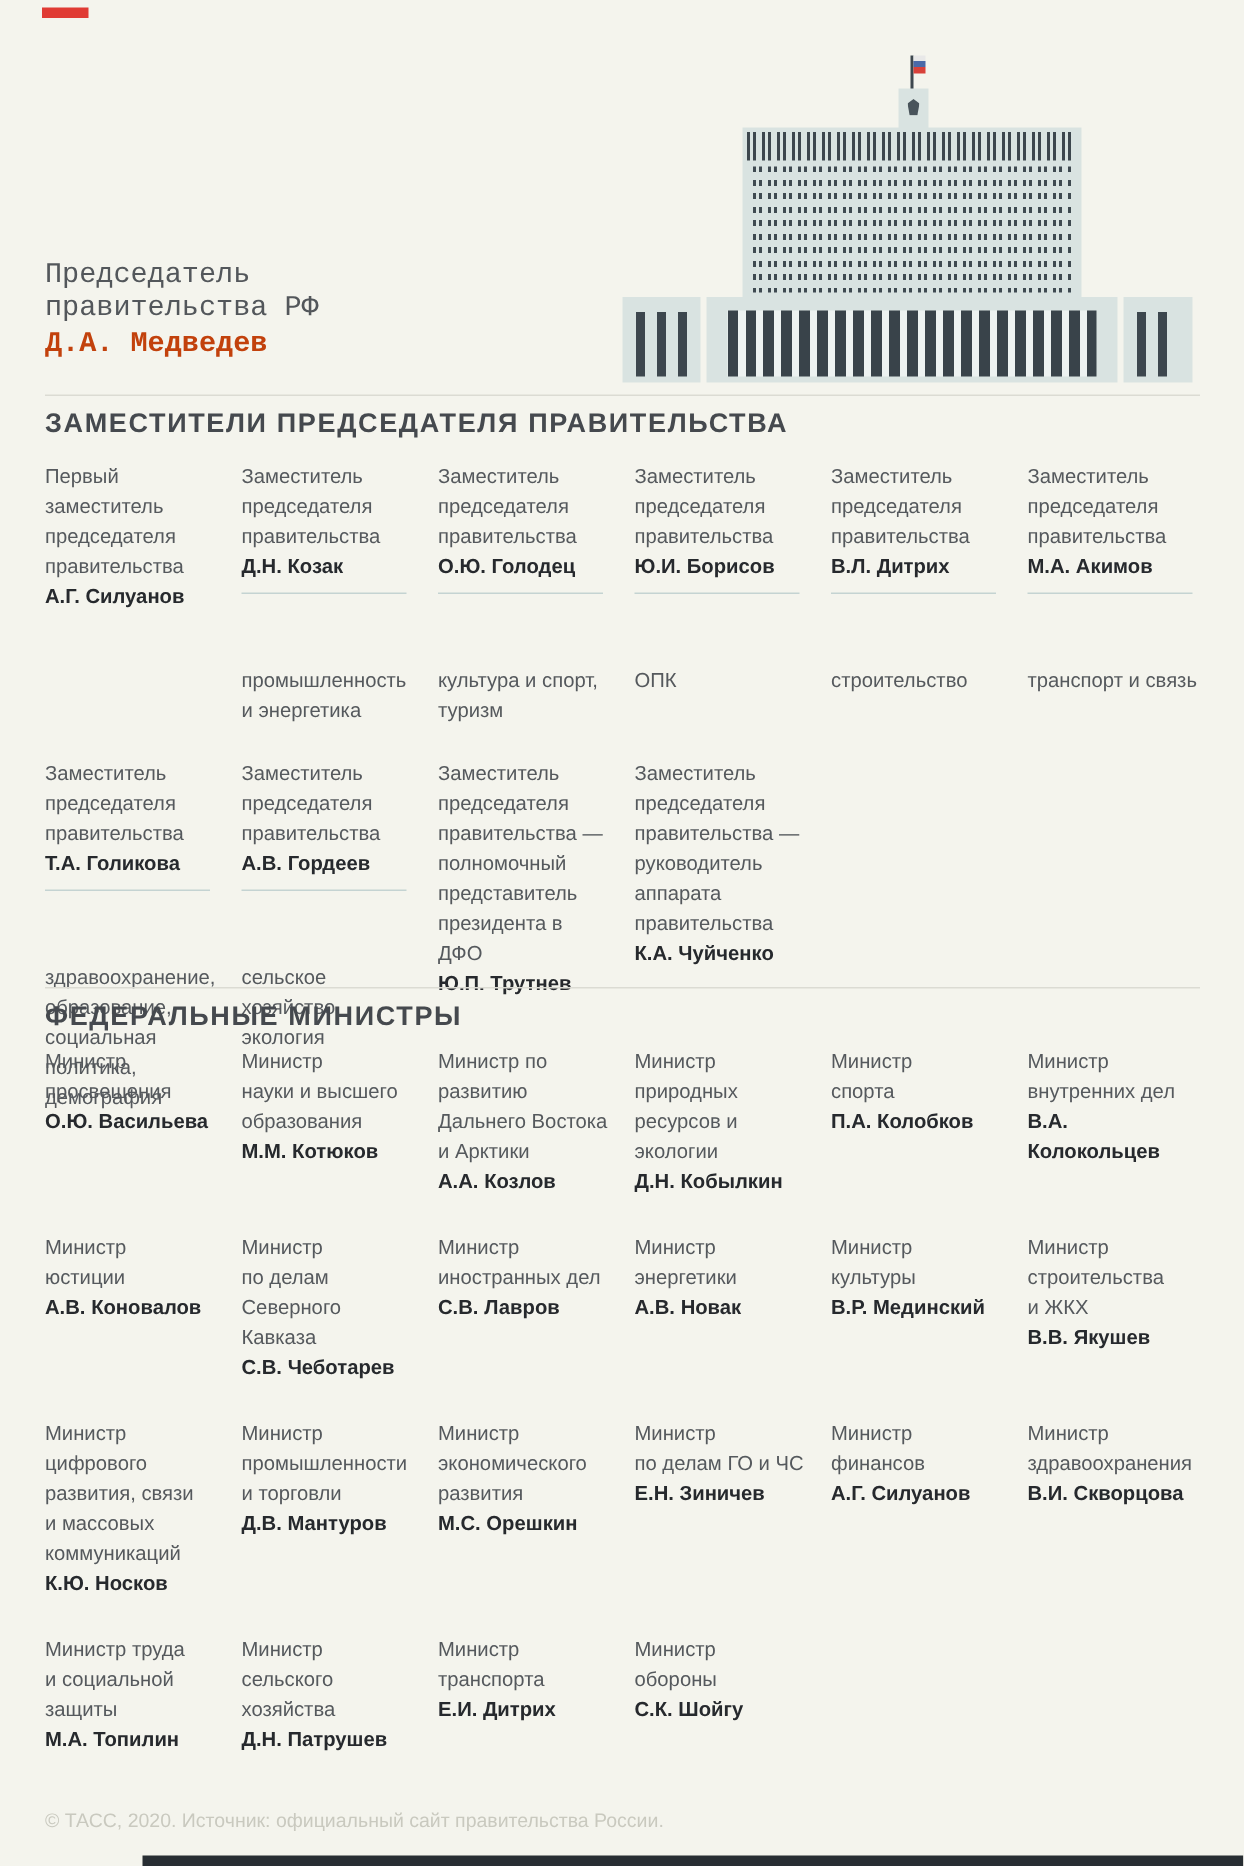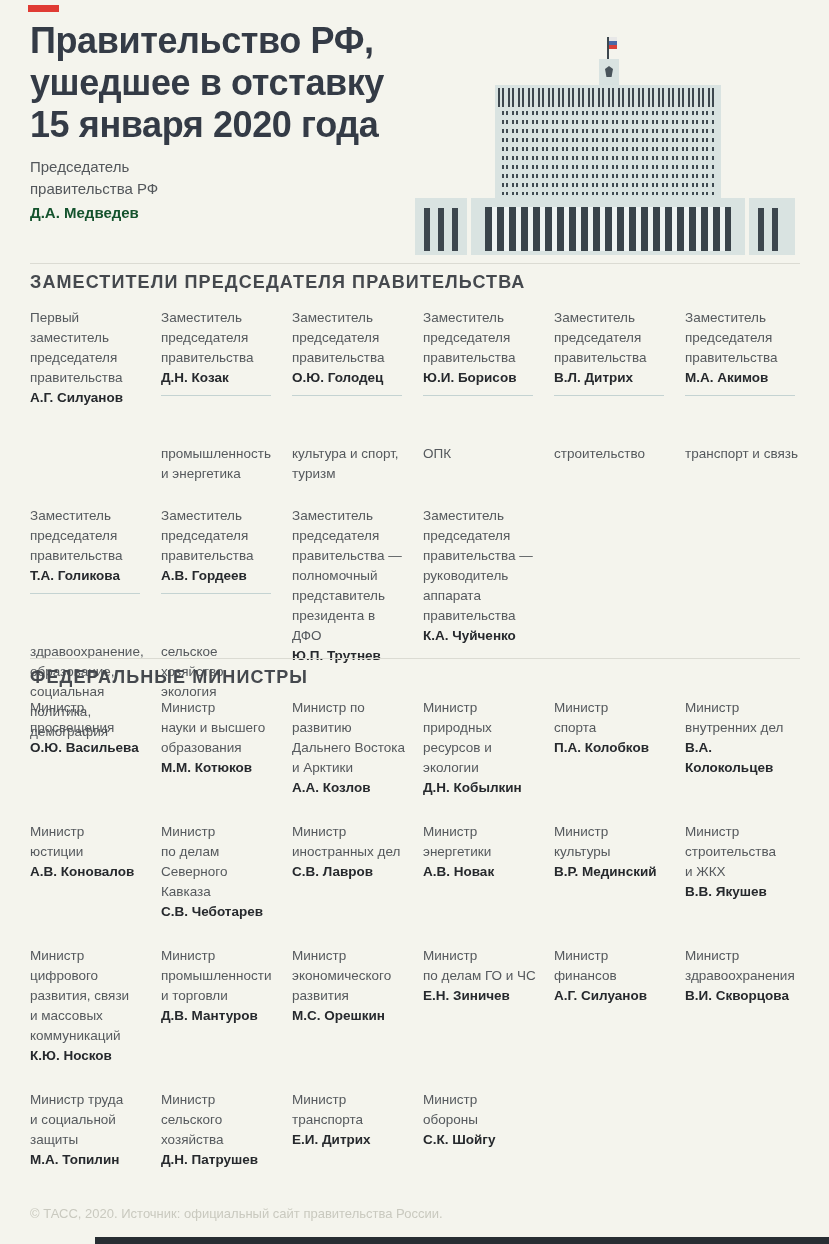--- a/index.html
+++ b/index.html
@@ -12,23 +12,23 @@
   .page{position:relative;width:829px;height:1244px;overflow:hidden;background:#f4f4ed;}
 
   .red-dash{position:absolute;left:28px;top:5px;width:31px;height:7px;background:#e03b34;}
 
   .title{
     position:absolute;left:30px;top:20px;margin:0;
     font-size:36px;line-height:42px;font-weight:bold;color:#343b46;
     white-space:pre-line;letter-spacing:-0.4px;
   }
 
-  .pm{position:absolute;left:30px;top:156px;font-size:15px;line-height:22px;color:#53575b;}
+  .pm{position:absolute;left:30px;top:172px;font-size:19px;line-height:22px;color:#53575b;font-family:Liberation Mono, monospace;}
   .pm-role{white-space:pre-line;}
-  .pm-name{font-weight:bold;color:#14532d;margin-top:2px;}
+  .pm-name{font-weight:bold;color:#c2410c;margin-top:2px;}
 
   
   .building{position:absolute;left:415px;top:28px;width:380px;height:227px;}
   .flagpole{position:absolute;left:192px;top:9px;width:2px;height:24px;background:#3d474e;}
   .flag{
     position:absolute;left:194px;top:9px;width:8px;height:12px;
     background:linear-gradient(180deg,#e8e8e8 0 33%,#4a69a8 33% 66%,#d8413a 66% 100%);
   }
   .turret{position:absolute;left:184px;top:31px;width:20px;height:27px;background:#d9e3e1;}
   .emblem{
@@ -89,23 +89,20 @@
   .credit{position:absolute;left:30px;top:1206px;font-size:13px;color:#c9c9bf;}
   .bottom-bar{position:absolute;left:95px;right:0;bottom:0;height:7px;background:#282e33;}
 </style>
 </head>
 <body>
 
 <div class="page">
 
   <div class="red-dash"></div>
 
-  <h1 class="title">Правительство РФ,
-ушедшее в отставку
-15 января 2020 года</h1>
 
   <div class="pm">
     <div class="pm-role">Председатель
 правительства РФ</div>
     <div class="pm-name">Д.А. Медведев</div>
   </div>
 
   <div class="building">
     <div class="flagpole"></div>
     <div class="flag"></div>

